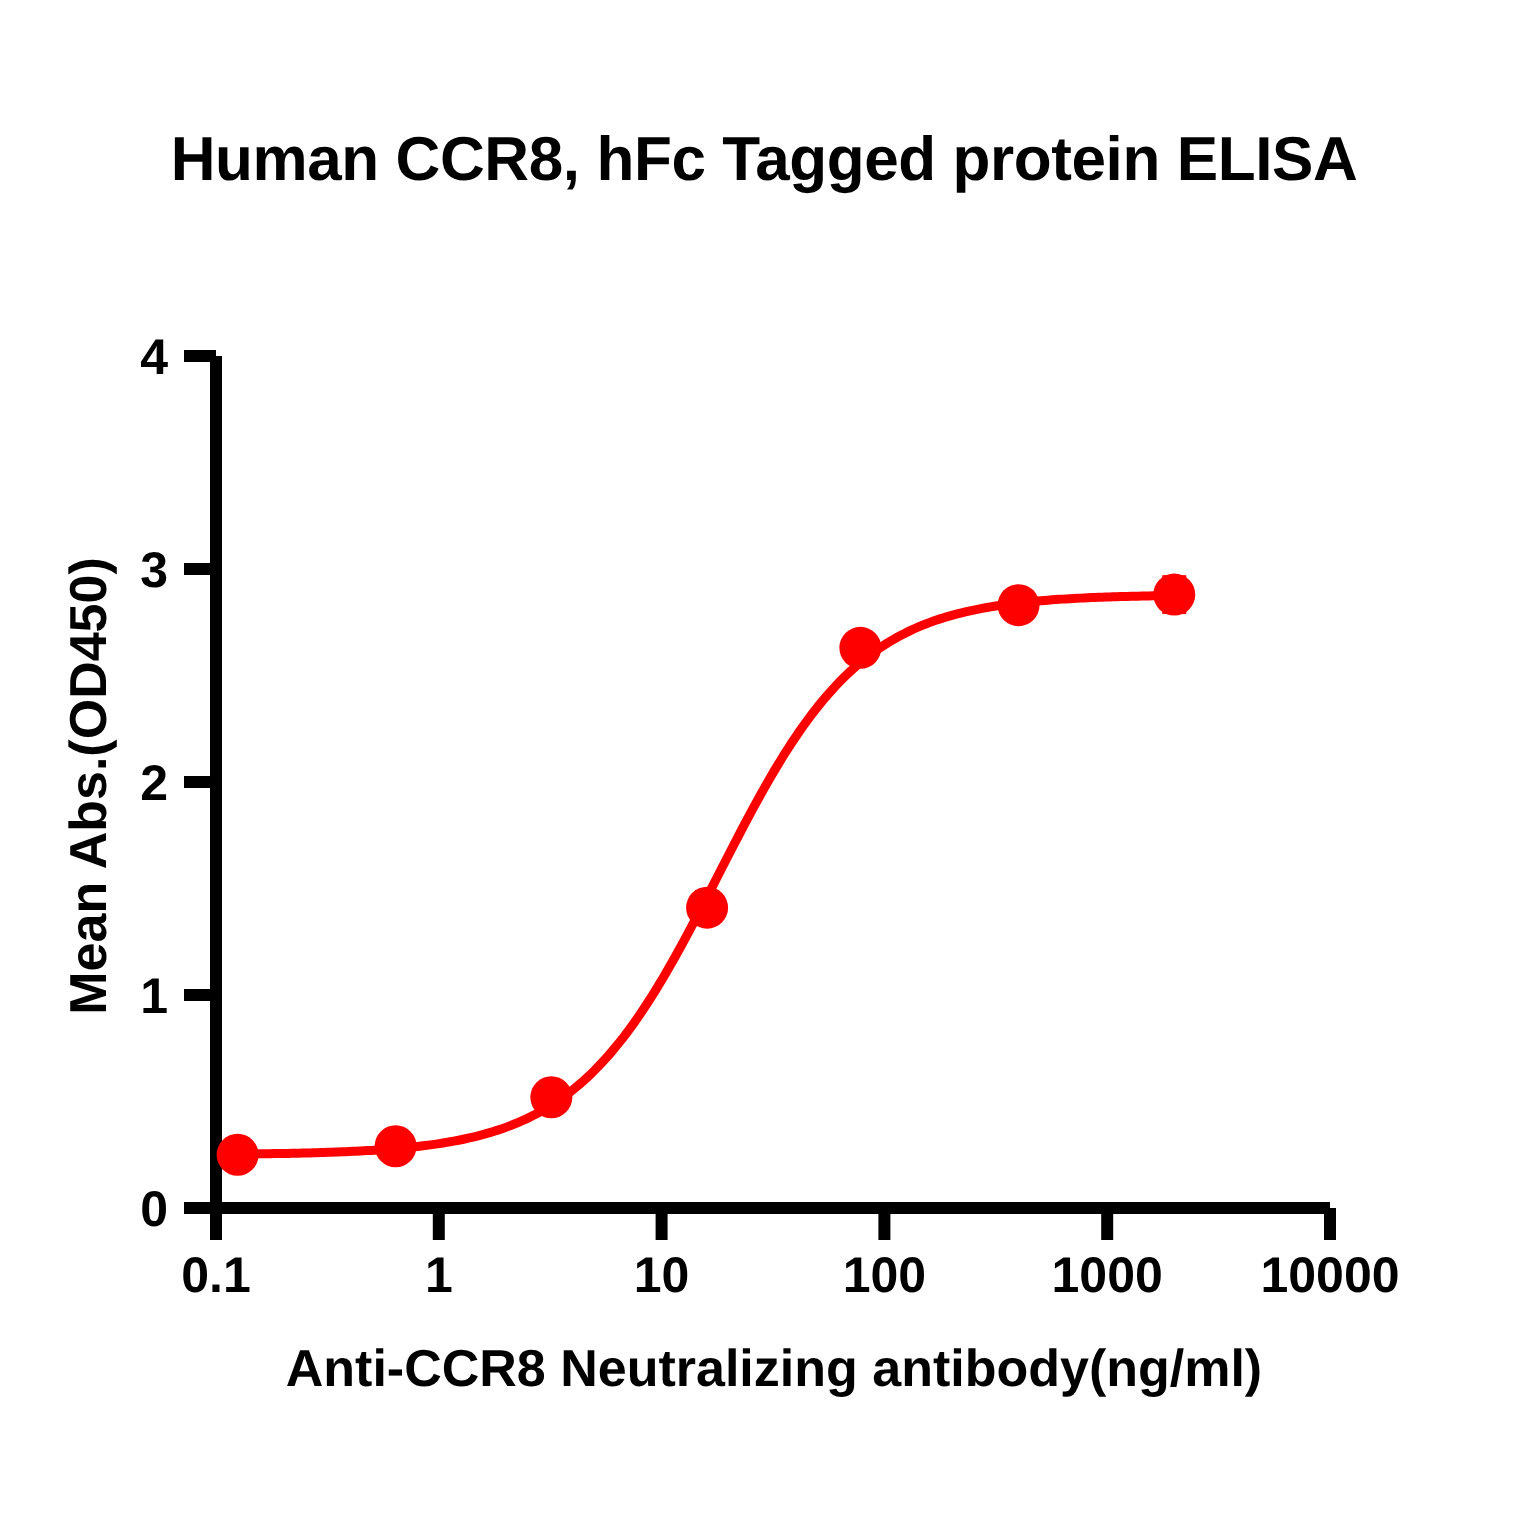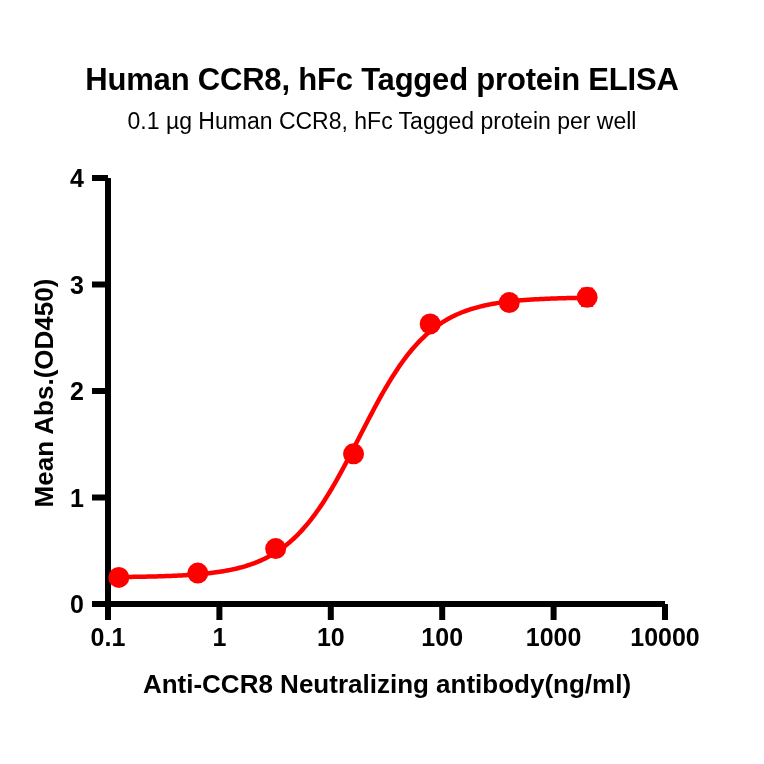--- a/index.html
+++ b/index.html
@@ -58,21 +58,20 @@
     fill: #000000;
   }
 </style>
 </head>
 <body>
 
 <div id="figure">
 
   <div id="chart-title">Human CCR8, hFc Tagged protein ELISA</div>
 
-  <div id="chart-subtitle">0.1 µg Human CCR8, hFc Tagged protein per well</div>
 
   <svg id="plot-svg" width="764" height="764">
 
     <text class="axis-title" x="0" y="0" transform="translate(53,393) rotate(-90)" text-anchor="middle">Mean Abs.(OD450)</text>
 
     <text class="axis-title" x="387" y="693" text-anchor="middle">Anti-CCR8 Neutralizing antibody(ng/ml)</text>
 
     <g>
       <line x1="108" y1="178" x2="108" y2="604" stroke="#000000" stroke-width="6"></line>
       <line x1="105" y1="604" x2="665" y2="604" stroke="#000000" stroke-width="6"></line>

